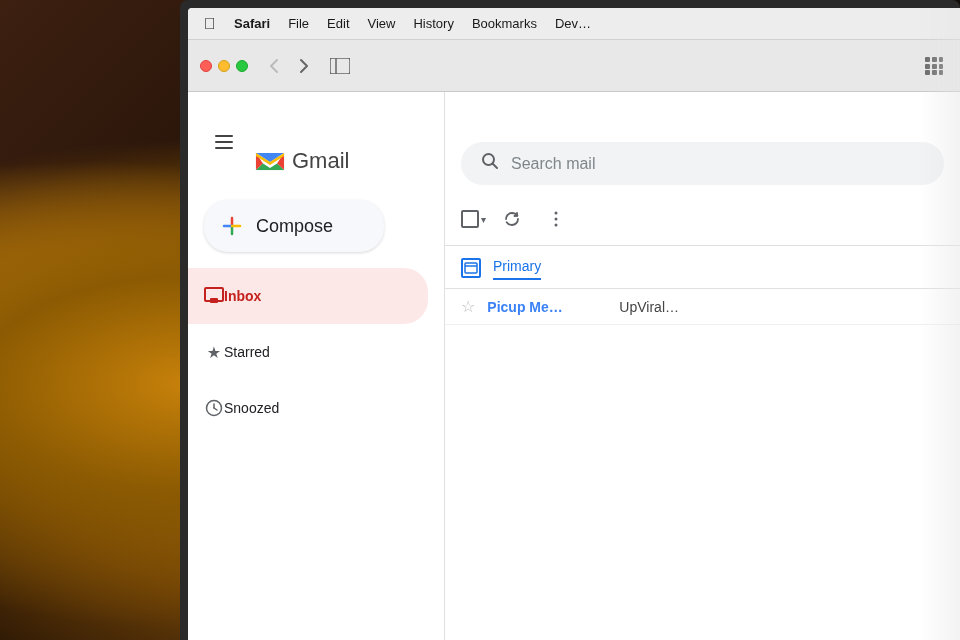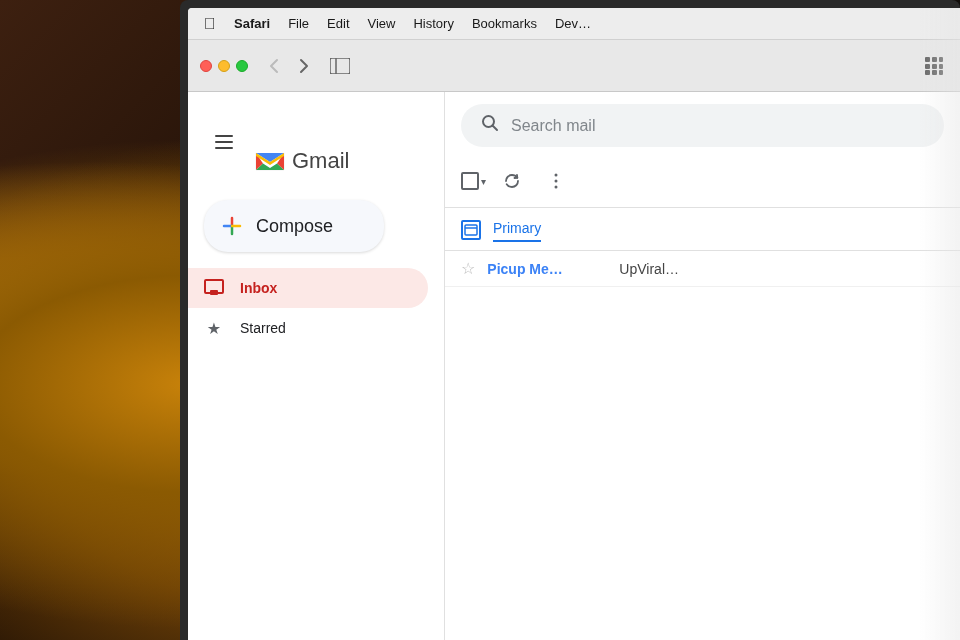--- a/index.html
+++ b/index.html
@@ -223,28 +223,27 @@
       color: #202124;
       font-weight: 500;
       box-shadow: 0 1px 3px rgba(0,0,0,0.15);
       width: 180px;
     }
 
     
     .nav-item {
       display: flex;
       align-items: center;
-      gap: 16px;
       padding: 6px 16px;
       cursor: pointer;
       border-radius: 0 24px 24px 0;
       margin-right: 16px;
       font-size: 14px;
       color: #202124;
-      height: 40px;
+      height: 56px;
     }
 
     .nav-item.active {
       background: #fce8e6;
       font-weight: 600;
       color: #c5221f;
     }
 
     .nav-icon {
       width: 20px;
@@ -266,20 +265,21 @@
       display: flex;
       flex-direction: column;
     }
 
     
     .search-bar-area {
       padding: 12px 16px;
       display: flex;
       align-items: center;
       gap: 16px;
+      margin-top: 38px;
     }
 
     .search-bar {
       display: flex;
       align-items: center;
       gap: 12px;
       background: #f1f3f4;
       border-radius: 24px;
       padding: 10px 20px;
       flex: 1;
@@ -539,20 +539,30 @@
           <span>Inbox</span>
         </div>
 
         <div class="nav-item">
           <div class="nav-icon">
             <span class="star-icon">★</span>
           </div>
           <span>Starred</span>
         </div>
 
+        <div class="nav-item">
+          <div class="nav-icon">
+            <svg width="18" height="18" viewBox="0 0 18 18">
+              <circle cx="9" cy="9" r="7.5" fill="none" stroke="#5f6368" stroke-width="1.5"></circle>
+              <line x1="9" y1="5" x2="9" y2="9" stroke="#5f6368" stroke-width="1.5" stroke-linecap="round"></line>
+              <line x1="9" y1="9" x2="12" y2="11" stroke="#5f6368" stroke-width="1.5" stroke-linecap="round"></line>
+            </svg>
+          </div>
+          <span>Snoozed</span>
+        </div>
 
       </div>
 
       <div class="gmail-main clip-right">
 
         <div class="search-bar-area">
           <div class="search-bar">
             <span class="search-icon-svg">
               <svg width="18" height="18" viewBox="0 0 18 18" fill="none">
                 <circle cx="7.5" cy="7.5" r="5.5" stroke="#5f6368" stroke-width="2"></circle>

